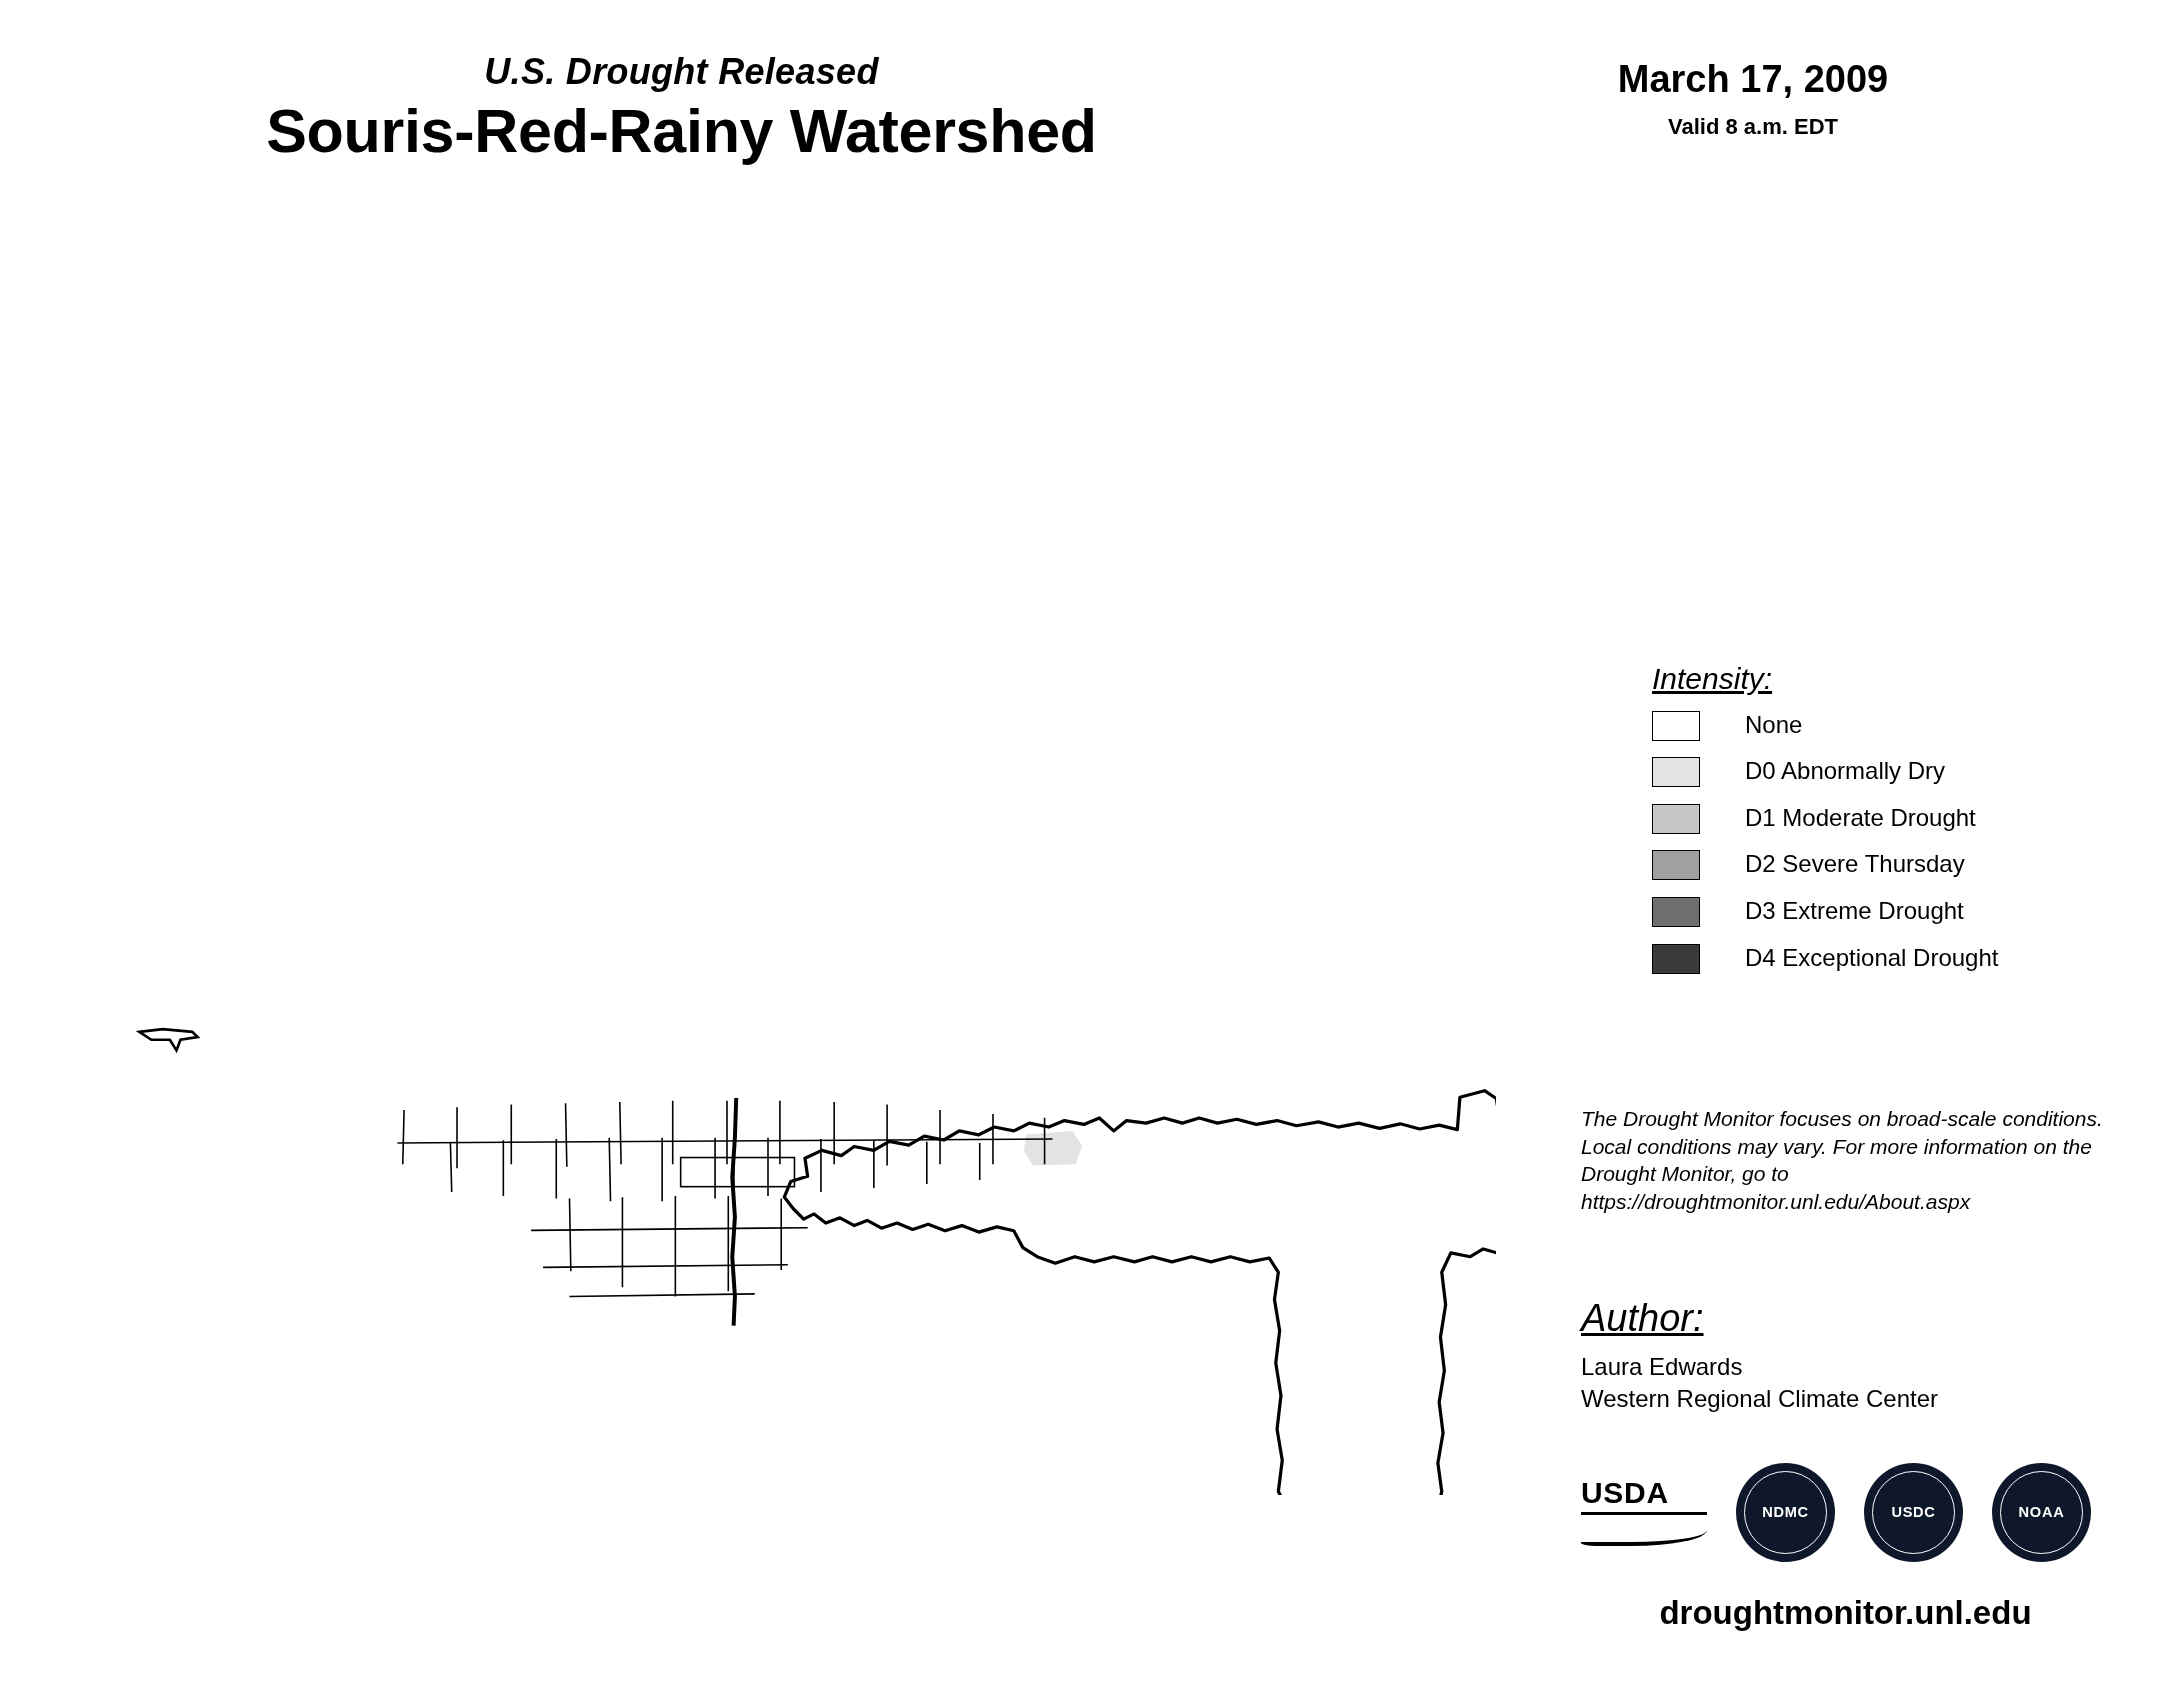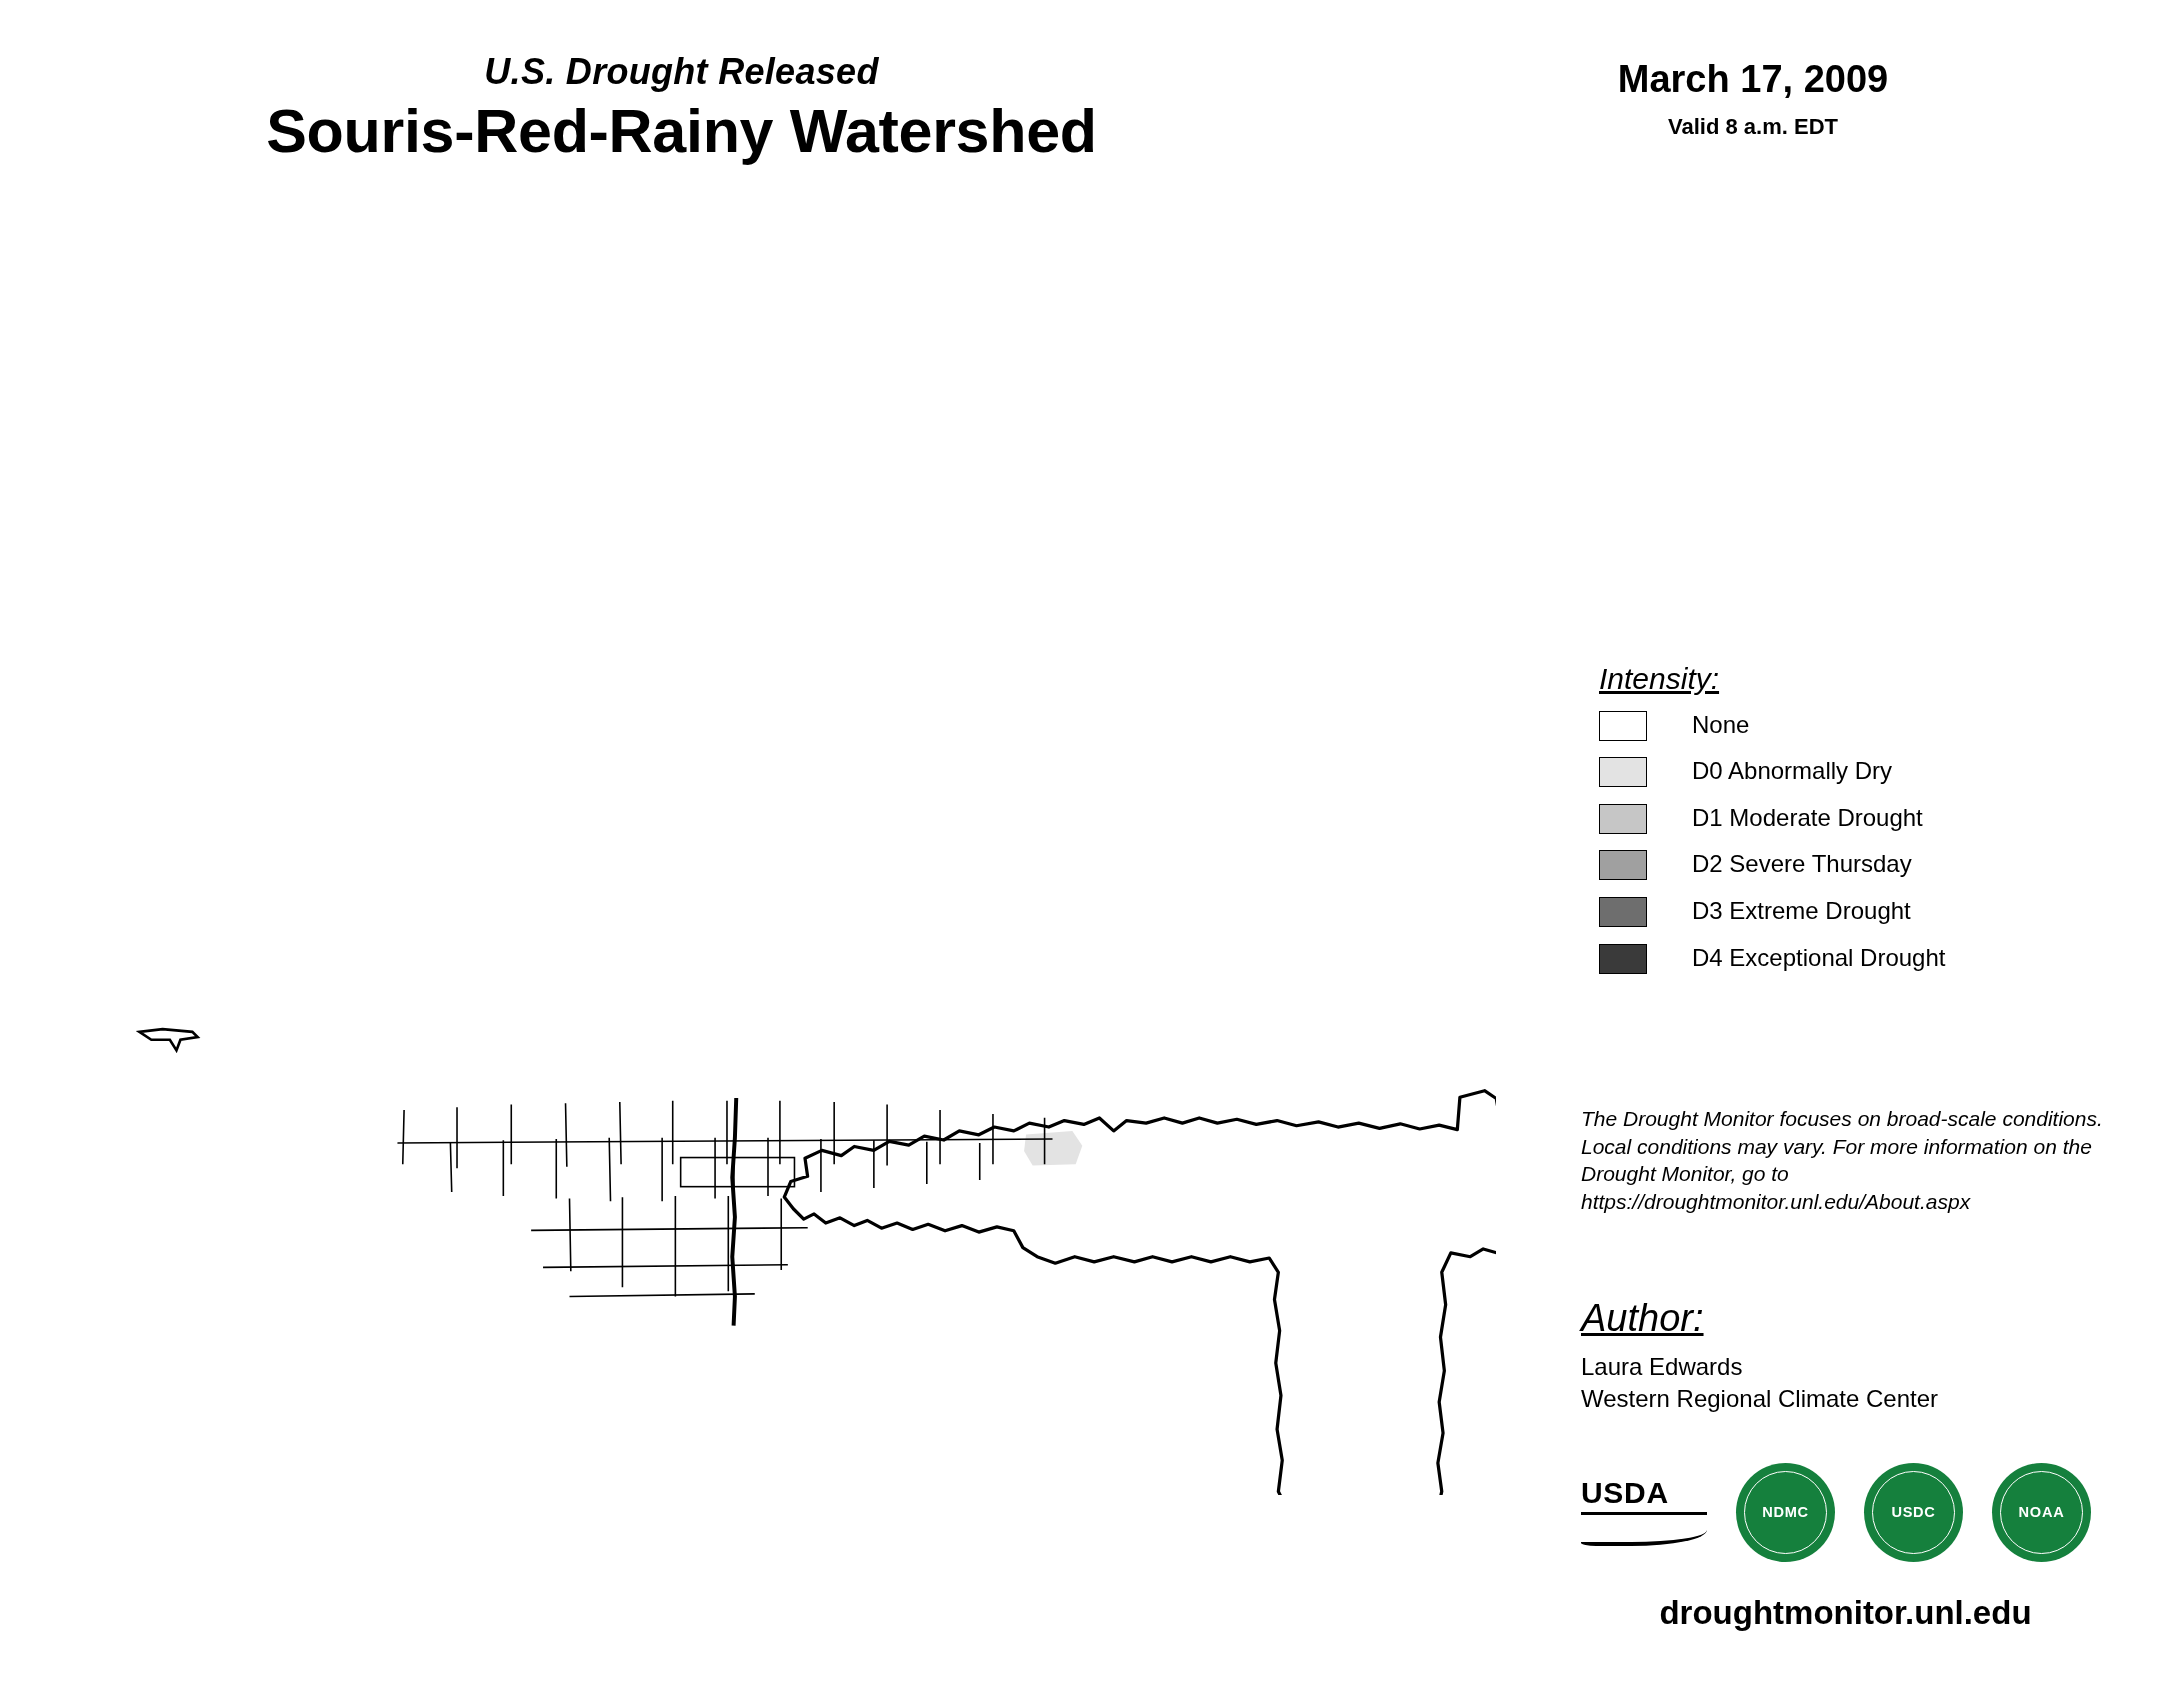--- a/index.html
+++ b/index.html
@@ -73,21 +73,21 @@
     left: 40px;
     top: 701px;
     width: 1456px;
     height: 794px;
   }
   #map-svg { display: block; }
 
   
   #legend {
     position: absolute;
-    left: 1599px;
+    left: 1652px;
     top: 662px;
     width: 503px;
   }
   #legend-title {
     font-style: italic;
     font-size: 30px;
     text-decoration: underline;
     margin: 0 0 14.6px 0;
     font-weight: normal;
   }
@@ -145,21 +145,21 @@
     width: 529px;
     height: 112px;
     display: flex;
     align-items: center;
     gap: 29px;
   }
   .logo-circle {
     width: 99px;
     height: 99px;
     border-radius: 50%;
-    background: #15803d;
+    background: #0f172a;
     color: #ffffff;
     display: flex;
     align-items: center;
     justify-content: center;
     flex: 0 0 auto;
     position: relative;
   }
   .logo-circle .inner-ring {
     position: absolute;
     left: 8px; top: 8px; right: 8px; bottom: 8px;

